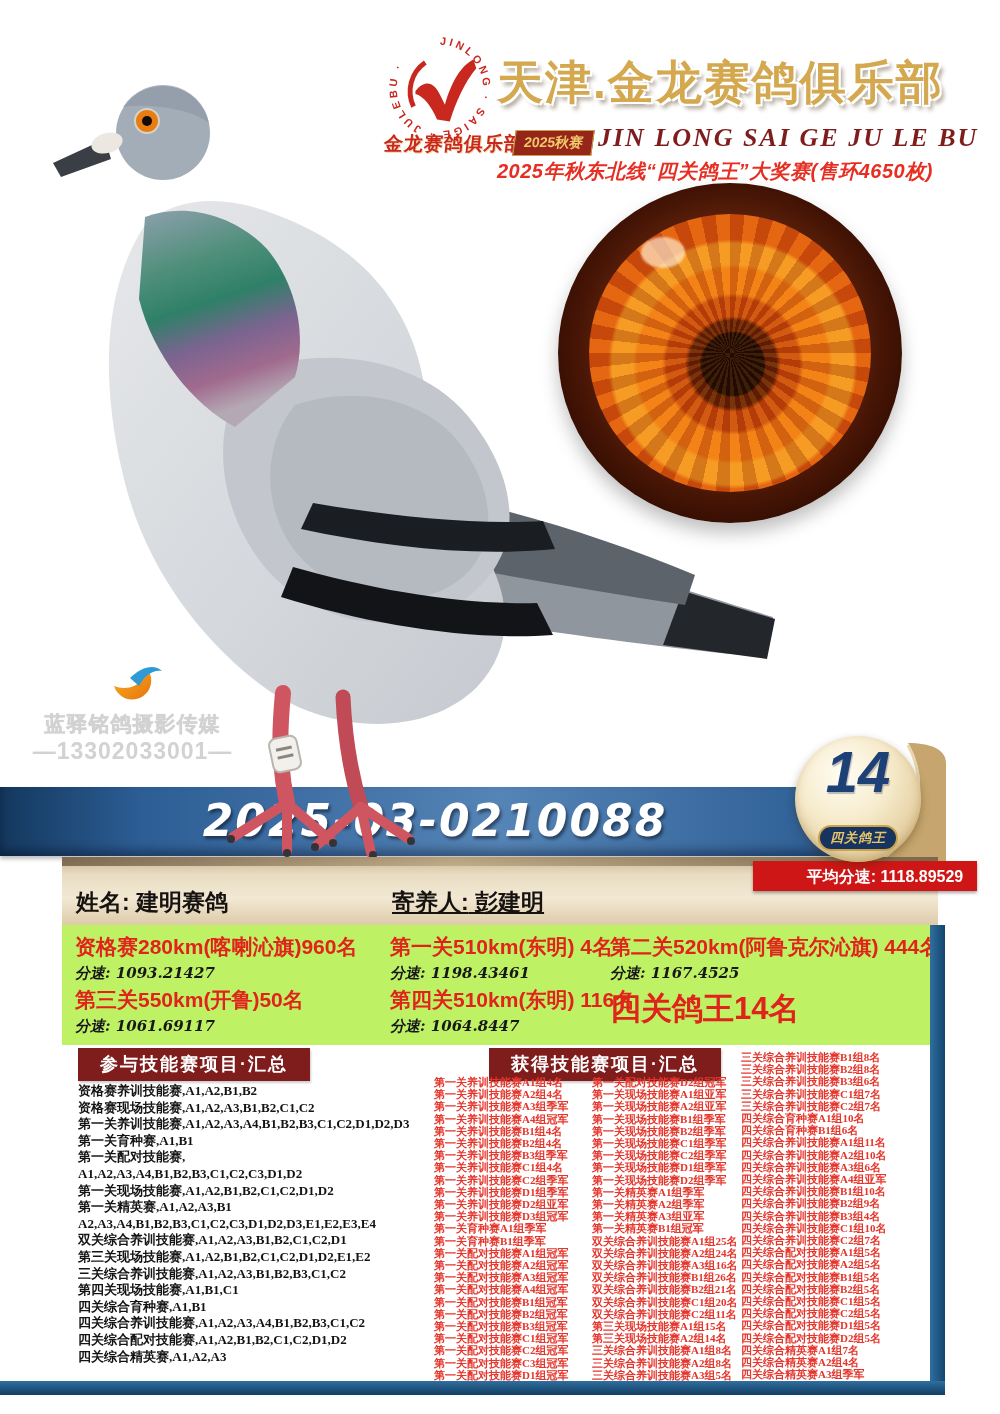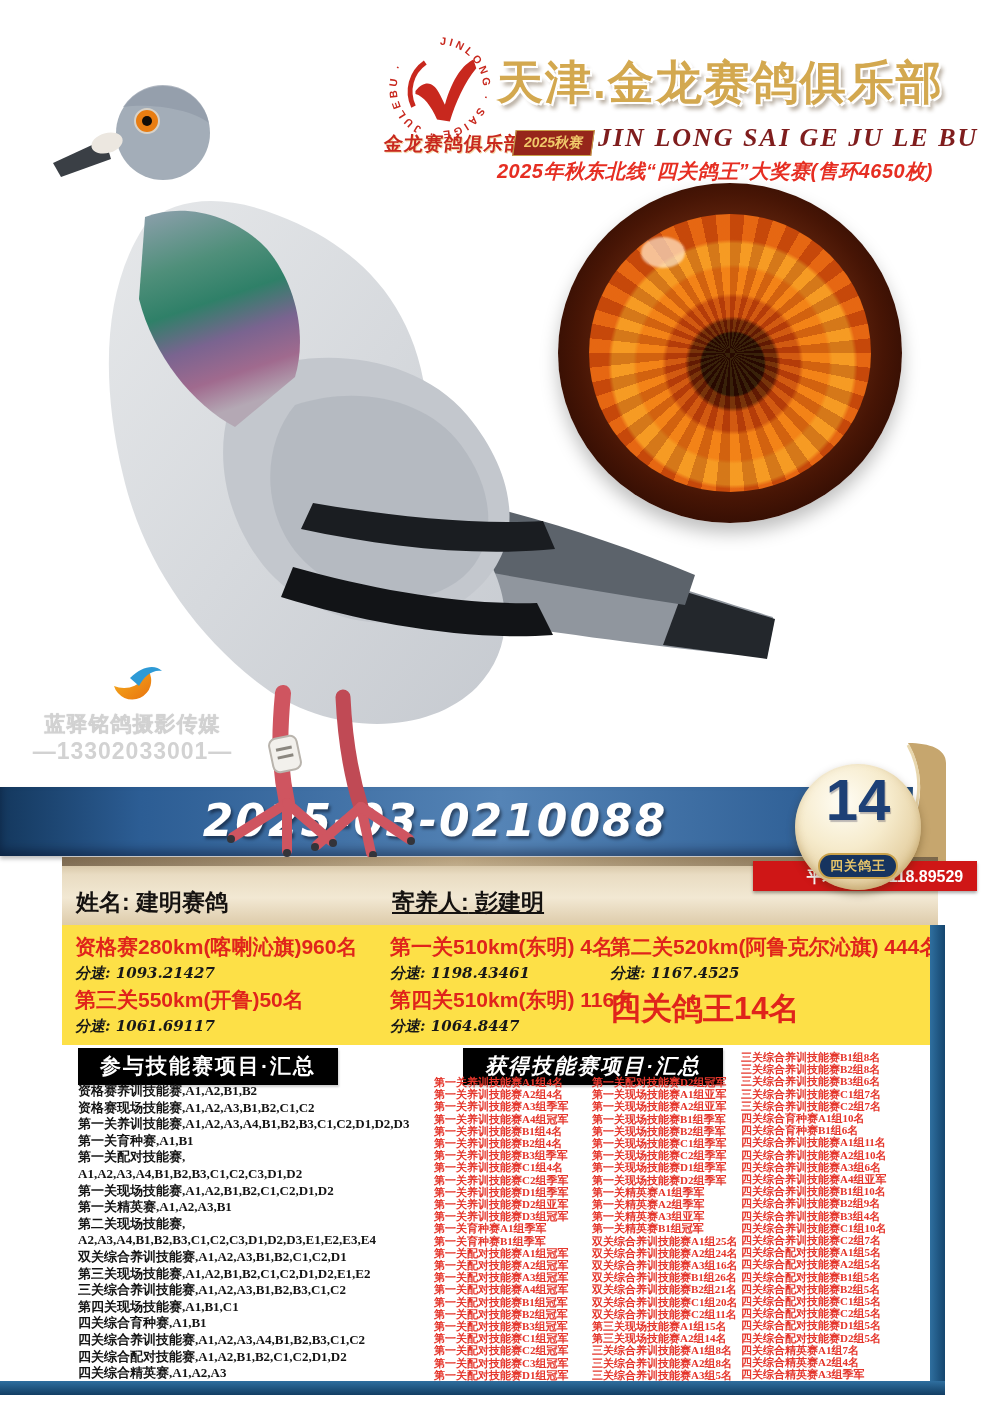--- a/index.html
+++ b/index.html
@@ -43,56 +43,56 @@
 
   
   .banner{position:absolute;left:0;top:787px;width:1000px;height:69px;z-index:1;
     background:linear-gradient(90deg,#14385e 0%,#2c5d94 14%,#5584b6 50%,#2c5d94 84%,#14385e 100%);
     box-shadow:inset 0 -6px 10px rgba(0,0,20,.35),0 3px 4px rgba(0,0,0,.25);}
   .ring-number{position:absolute;left:0;top:8px;width:870px;text-align:center;color:#fff;
     font-size:44px;font-weight:bold;font-style:italic;letter-spacing:2px;
     font-family:"DejaVu Sans",sans-serif;text-shadow:2px 3px 3px rgba(0,0,10,.45);}
 
   .ornament{position:absolute;left:838px;top:733px;width:162px;height:150px;z-index:2;}
-  .rank-circle{position:absolute;left:795px;top:764px;width:126px;height:126px;border-radius:50%;z-index:4;
+  .rank-circle{position:absolute;left:795px;top:736px;width:126px;height:126px;border-radius:50%;z-index:4;
     background:radial-gradient(circle at 38% 30%,#fffdf4 0%,#f6ebcc 40%,#e3cd9e 75%,#cfb27c 100%);
-    box-shadow:0 4px 8px rgba(60,40,0,.35), inset 0 -4px 8px rgba(150,110,40,.35);}
+    box-shadow:0 4px 8px rgba(60,40,0,.35), inset 0 -4px 8px rgba(150,110,40,.35);font-style:italic;}
   .rank-number{position:absolute;left:0;top:2px;width:100%;text-align:center;
     font-size:58px;font-weight:900;color:#1d4076;text-shadow:1px 2px 1px rgba(0,0,40,.25);}
   .rank-pill{position:absolute;left:50%;bottom:11px;transform:translateX(-50%);
     background:#16345f;border:2px solid #caa24b;color:#e7c56a;font-size:13px;font-weight:bold;
     padding:2px 10px;border-radius:13px;white-space:nowrap;letter-spacing:1px;margin-top:24px;}
 
   
   .info-row{position:absolute;left:62px;top:857px;width:876px;height:68px;z-index:3;
     background:linear-gradient(180deg,#c9b592 0%,#e9dcc2 26%,#f2e8d3 60%,#ddcbaa 100%);}
   .info-row::before{content:"";position:absolute;left:0;top:0;width:100%;height:9px;
     background:linear-gradient(90deg,rgba(60,40,20,.55),rgba(120,90,50,.25) 45%,rgba(70,50,25,.6));}
   .info-text{position:absolute;top:30px;font-size:23px;font-weight:900;color:#151210;white-space:nowrap;}
   .info-name{left:14px;}
   .info-foster{left:330px;text-decoration:underline;}
   .avg-speed{position:absolute;left:691px;top:4px;width:184px;height:30px;background:#cf1616;
     color:#fff;font-size:16px;font-weight:bold;text-align:center;line-height:31px;z-index:6;
     box-shadow:0 2px 3px rgba(0,0,0,.35);padding-left:40px;}
 
   
-  .results{position:absolute;left:62px;top:925px;width:868px;height:120px;background:#fde047;z-index:1;}
+  .results{position:absolute;left:62px;top:925px;width:868px;height:120px;background:#bef264;z-index:1;}
   .res-col{position:absolute;top:8px;}
   .res-c1{left:13px;}
   .res-c2{left:304px;margin-left:24px;}
   .res-c3{left:548px;}
   .res-title{font-size:21px;font-weight:800;color:#e0241b;white-space:nowrap;line-height:27px;}
   .res-speed{font:italic bold 15px "DejaVu Serif",serif;color:#181818;line-height:26px;white-space:nowrap;}
   .res-king{font-size:31px;font-weight:900;color:#e0241b;white-space:nowrap;line-height:46px;}
 
   
-  .sec-header{position:absolute;background:#000000;color:#fff;font-size:21px;font-weight:900;
+  .sec-header{position:absolute;background:#7f1d1d;color:#fff;font-size:18px;font-weight:900;
     padding:4px 22px 5px 22px;letter-spacing:2px;white-space:nowrap;box-shadow:1px 2px 2px rgba(0,0,0,.2);}
   .hdr-part{left:78px;top:1048px;}
-  .hdr-achv{left:463px;top:1048px;font-style:italic;}
+  .hdr-achv{left:489px;top:1048px;}
   .plist{position:absolute;left:78px;top:1083px;width:392px;}
   .pline{font-size:13px;font-weight:bold;color:#141414;line-height:16.6px;white-space:nowrap;
     font-family:"Liberation Serif",serif;}
   .rcol{position:absolute;width:190px;}
   .rcol1{left:434px;top:1076px;}
   .rcol2{left:592px;top:1076px;}
   .rcol3{left:741px;top:1051px;}
   .rline{font-size:11px;font-weight:bold;color:#e5362c;line-height:12.2px;white-space:nowrap;
     font-family:"Liberation Serif",serif;}
 
@@ -265,21 +265,20 @@
   <div class="plist">
 
   <div class="pline">资格赛养训技能赛,A1,A2,B1,B2</div>
       <div class="pline">资格赛现场技能赛,A1,A2,A3,B1,B2,C1,C2</div>
       <div class="pline">第一关养训技能赛,A1,A2,A3,A4,B1,B2,B3,C1,C2,D1,D2,D3</div>
       <div class="pline">第一关育种赛,A1,B1</div>
       <div class="pline">第一关配对技能赛,</div>
       <div class="pline">A1,A2,A3,A4,B1,B2,B3,C1,C2,C3,D1,D2</div>
       <div class="pline">第一关现场技能赛,A1,A2,B1,B2,C1,C2,D1,D2</div>
       <div class="pline">第一关精英赛,A1,A2,A3,B1</div>
-      <div class="pline">第二关现场技能赛,</div>
       <div class="pline">A2,A3,A4,B1,B2,B3,C1,C2,C3,D1,D2,D3,E1,E2,E3,E4</div>
       <div class="pline">双关综合养训技能赛,A1,A2,A3,B1,B2,C1,C2,D1</div>
       <div class="pline">第三关现场技能赛,A1,A2,B1,B2,C1,C2,D1,D2,E1,E2</div>
       <div class="pline">三关综合养训技能赛,A1,A2,A3,B1,B2,B3,C1,C2</div>
       <div class="pline">第四关现场技能赛,A1,B1,C1</div>
       <div class="pline">四关综合育种赛,A1,B1</div>
       <div class="pline">四关综合养训技能赛,A1,A2,A3,A4,B1,B2,B3,C1,C2</div>
       <div class="pline">四关综合配对技能赛,A1,A2,B1,B2,C1,C2,D1,D2</div>
       <div class="pline">四关综合精英赛,A1,A2,A3</div>
     </div>

